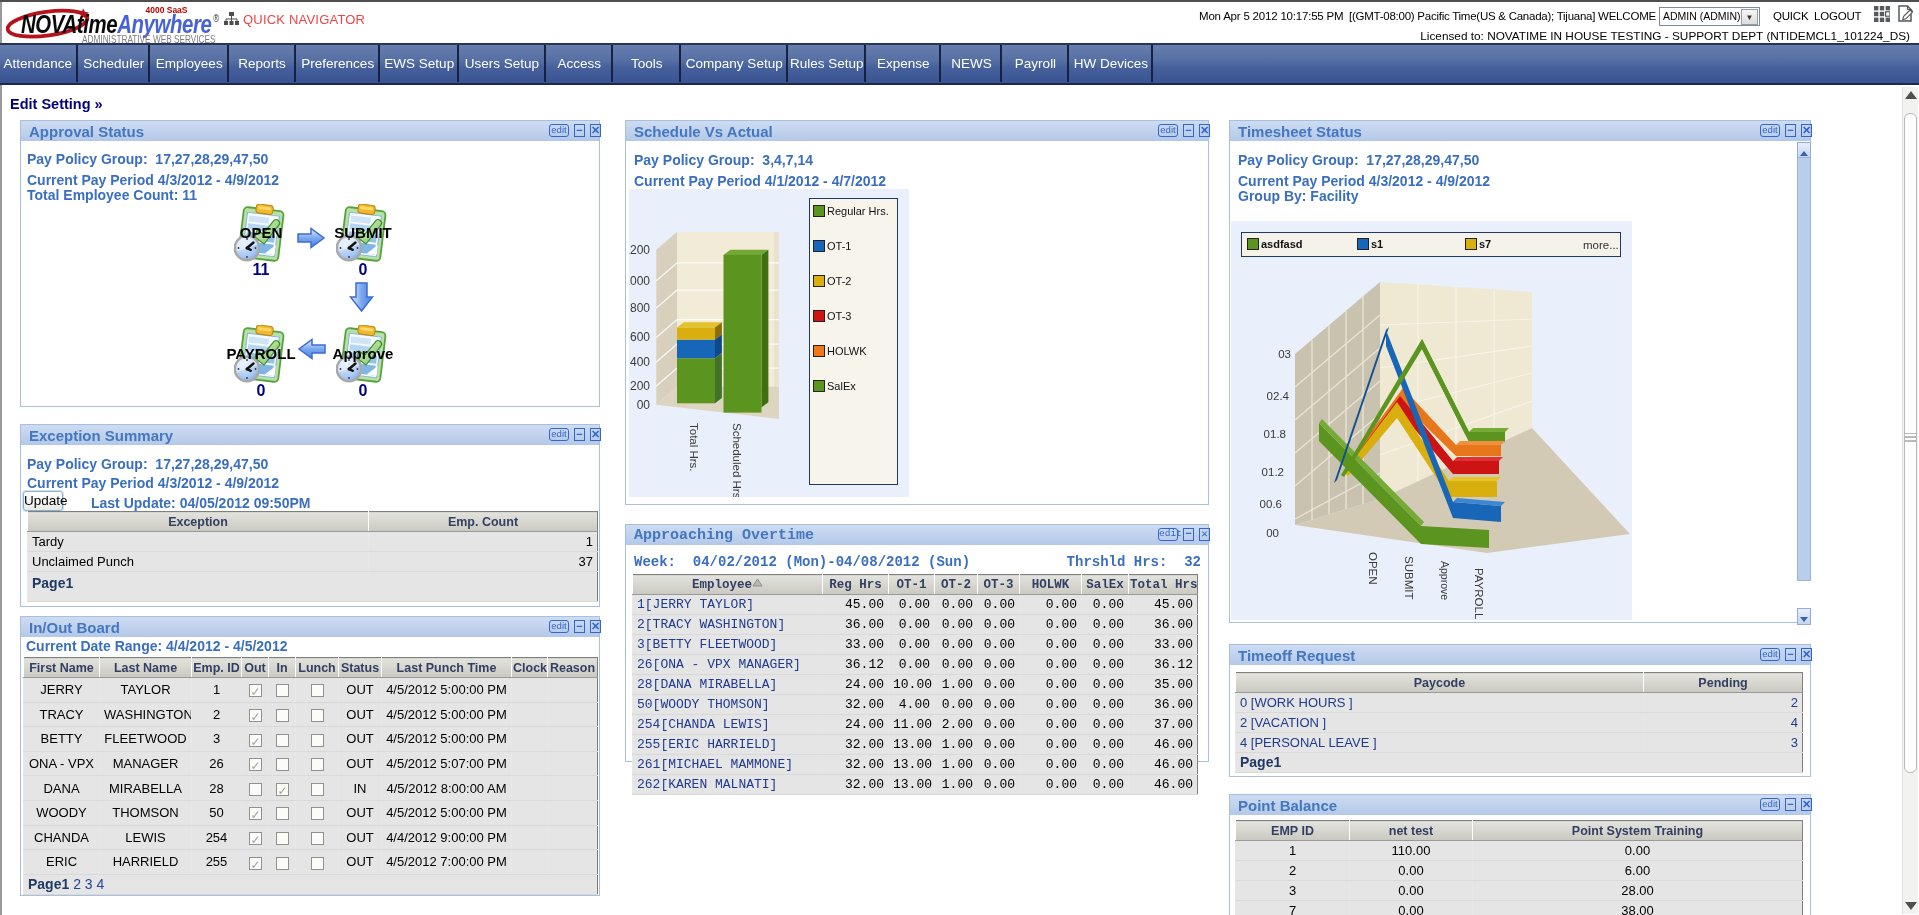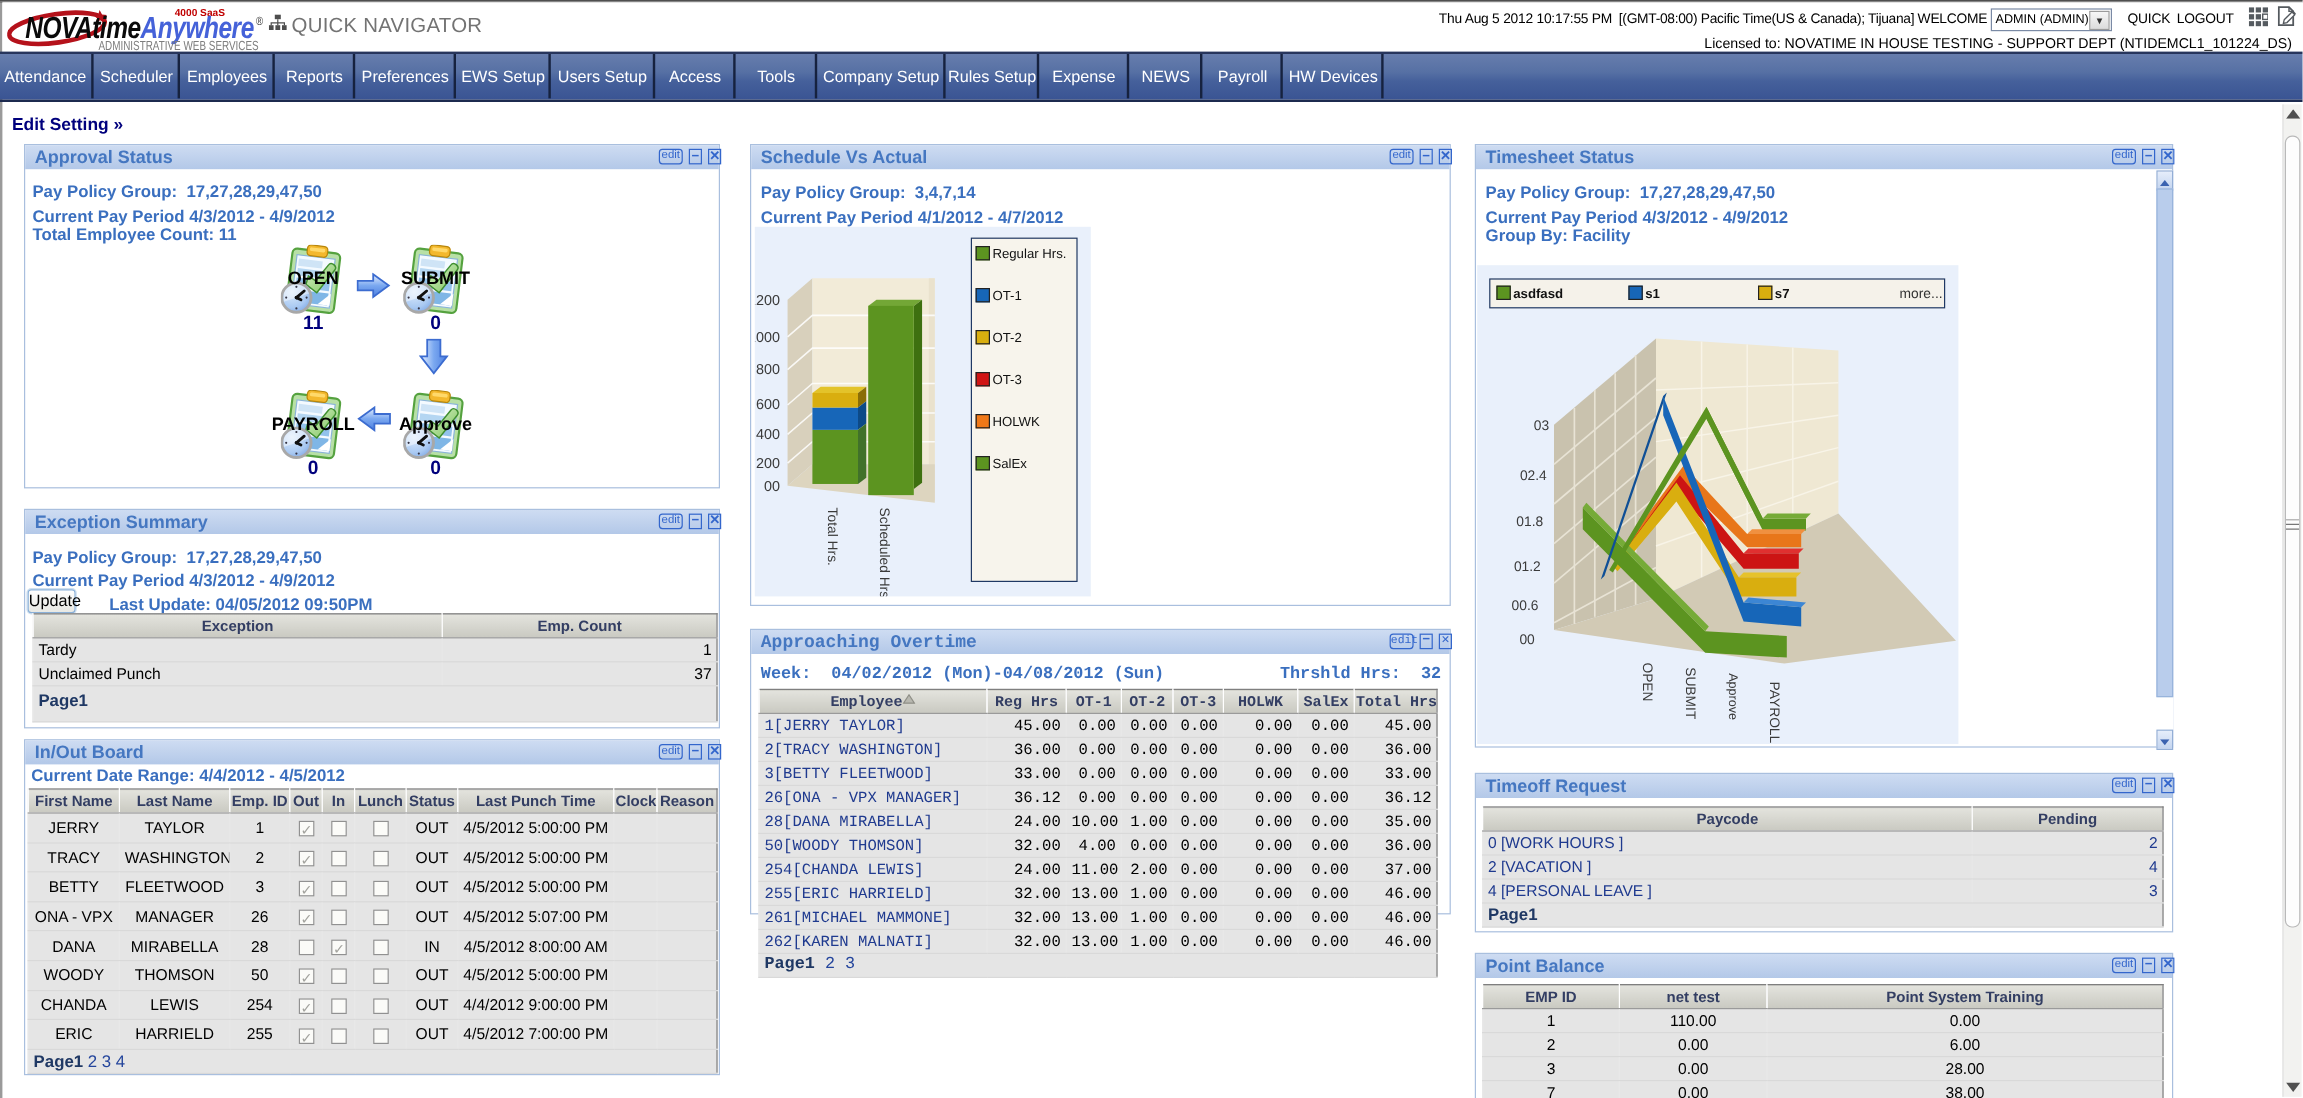--- a/index.html
+++ b/index.html
@@ -4,21 +4,21 @@
 <style>
 * { margin:0; padding:0; box-sizing:border-box; }
 body { font-family:"Liberation Sans", sans-serif; background:#fff; }
 #page { position:relative; width:1919px; height:915px; overflow:hidden; background:#fff;
   border-top:1px solid #4f4f4f; }
 #leftedge { position:absolute; left:0; top:0; width:2px; height:915px; background:#9a9a9a; }
 
 
 #topbar { position:absolute; left:2px; top:1px; width:1917px; height:42px; background:#fff; }
 #logo { position:absolute; left:4px; top:2px; width:220px; height:40px; }
-#qnav { position:absolute; left:241px; top:10px; font-size:17px; color:#737373; letter-spacing:0.2px; }
+#qnav { position:absolute; left:241px; top:10px; font-size:13px; color:#ef4444; letter-spacing:0.2px; }
 #qnavicon { position:absolute; left:222px; top:10px; }
 .h1t { position:absolute; top:8px; font-size:11.5px; letter-spacing:-0.2px; color:#000; white-space:nowrap; }
 #adminsel { position:absolute; left:1657px; top:5px; width:101px; height:19px; border:1px solid #7a8aa5; background:#fff; font-size:10.5px; line-height:17px; padding-left:3px; white-space:nowrap; }
 #selbtn { position:absolute; right:1px; top:1px; width:17px; height:16px; background:linear-gradient(#f6f6f6,#dcdcdc); border:1px solid #9b9b9b; text-align:center; font-size:8px; line-height:15px; color:#333; }
 #hdrline2 { position:absolute; right:9px; top:27px; font-size:11.8px; color:#000; white-space:nowrap; }
 
 
 #navbar { position:absolute; left:0; top:42px; width:1919px; height:42px;
   background:linear-gradient(180deg,#677dad 0%,#5670a4 40%,#45609b 60%,#3a5493 100%);
   border-top:2px solid #27355c; border-bottom:2px solid #1c2a4f; }
@@ -72,21 +72,21 @@
     <div style="position:absolute;left:19px;top:8px;font:italic bold 25.5px 'Liberation Sans',sans-serif;color:#0a0a0a;transform:scaleX(.8);transform-origin:0 0;white-space:nowrap;letter-spacing:-0.5px">NOVAtime<span style="color:#4562d9">Anywhere</span><span style="font:normal 400 10px 'Liberation Sans';font-style:normal;vertical-align:11px;color:#333">&nbsp;®</span></div>
     <div style="position:absolute;left:80px;top:31px;font-size:11px;color:#7d7d7d;transform:scaleX(.75);transform-origin:0 0;white-space:nowrap">ADMINISTRATIVE WEB SERVICES</div>
     <svg id="qnavicon" width="15" height="13" viewBox="0 0 15 13">
       <rect x="5" y="0" width="5" height="4" fill="#4d4d4d"></rect>
       <rect x="0" y="9" width="4" height="4" fill="#4d4d4d"></rect>
       <rect x="5.5" y="9" width="4" height="4" fill="#4d4d4d"></rect>
       <rect x="11" y="9" width="4" height="4" fill="#4d4d4d"></rect>
       <path d="M7.5 4v3M2 9V7h11v2M7.5 7v2" stroke="#4d4d4d" fill="none"></path>
     </svg>
     <div id="qnav">QUICK NAVIGATOR</div>
-    <span class="h1t" style="left:1197px">Thu Aug 5 2012 10:17:55 PM</span>
+    <span class="h1t" style="left:1197px">Mon Apr 5 2012 10:17:55 PM</span>
     <span class="h1t" style="left:1347px;letter-spacing:-0.25px">[(GMT-08:00) Pacific Time(US &amp; Canada); Tijuana]</span>
     <span class="h1t" style="left:1596px">WELCOME</span>
     <div id="adminsel">ADMIN (ADMIN)<span id="selbtn">▼</span></div>
     <span class="h1t" style="left:1771px">QUICK</span>
     <span class="h1t" style="left:1812px">LOGOUT</span>
     <div id="hdrline2">Licensed to: NOVATIME IN HOUSE TESTING - SUPPORT DEPT (NTIDEMCL1_101224_DS)</div>
     <svg style="position:absolute;left:1872px;top:4px" width="16" height="16" viewBox="0 0 16 16">
       <g fill="#555b60">
         <rect x="0" y="0" width="4.4" height="4.4"></rect>
           <rect x="5.8" y="0" width="4.4" height="4.4"></rect>
@@ -664,23 +664,20 @@
             <tr style="height:20px">
               <td class="emp">262[KAREN MALNATI]</td>
               <td class="num">32.00</td>
               <td class="num">13.00</td>
               <td class="num">1.00</td>
               <td class="num">0.00</td>
               <td class="num">0.00</td>
               <td class="num">0.00</td>
               <td class="num">46.00</td>
             </tr>
-  <tr>
-              <td colspan="8" class="pgrow" style="height:20px">Page1 <span class="pglinks">2 3</span></td>
-            </tr>
  </tbody>
         </table>
       </div>
       <div class="panel" style="left: 1229px; top: 119px; width: 582px; height: 503px;">
         <div class="phead">
           <span class="ptitle">Timesheet Status</span>
           <span class="pbtns"><span class="pbtn edit">edit</span><span class="pbtn sq">−</span><span class="pbtn sq">✕</span></span>
         </div>
         <span class="blab" style="left:8px;top:31px">Pay Policy Group:&nbsp; 17,27,28,29,47,50</span>
  <span class="blab" style="left:8px;top:52px">Current Pay Period 4/3/2012 - 4/9/2012</span>

